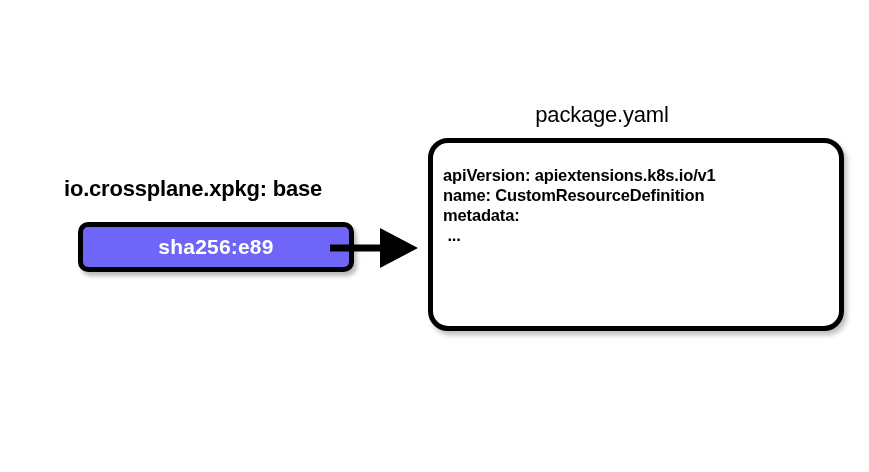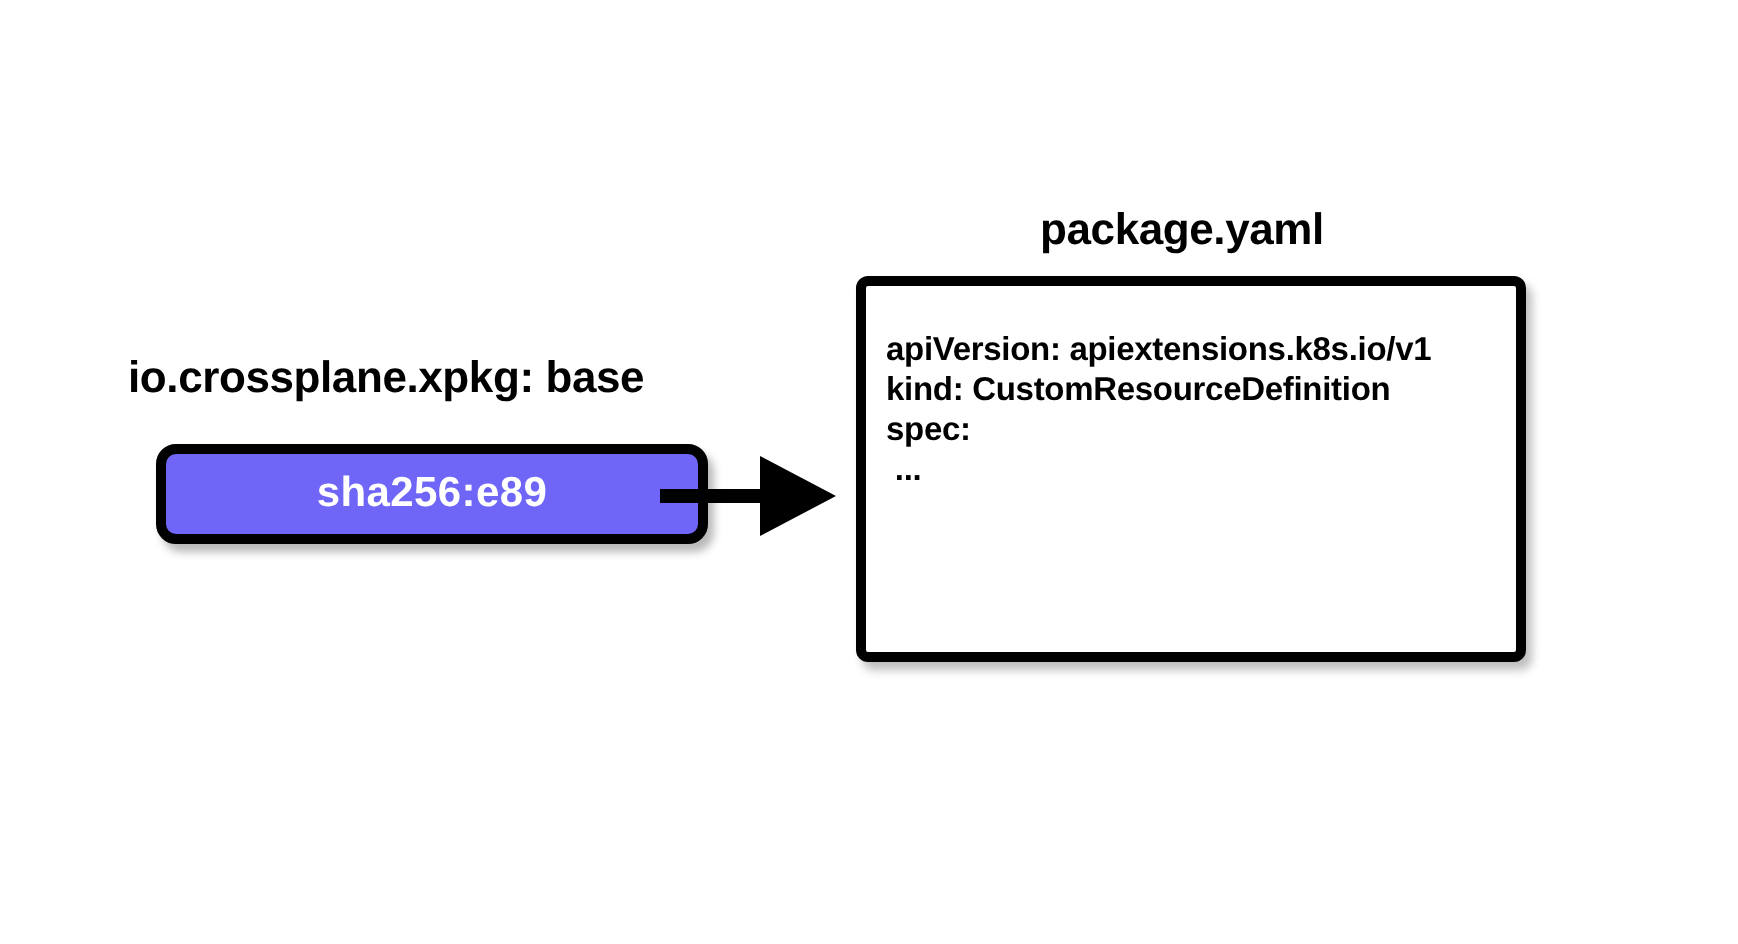--- a/index.html
+++ b/index.html
@@ -63,41 +63,41 @@
     position: absolute;
     left: 330px;
     top: 225px;
     width: 92px;
     height: 46px;
   }
 
   
   #yaml-title {
     position: absolute;
-    left: 403px;
+    left: 414px;
     top: 102px;
     width: 376px;
     text-align: center;
     font-size: 22px;
-    font-weight: 700;
+    font-weight: 400;
     letter-spacing: -0.2px;
     line-height: 26px;
   }
 
   
   #yaml-box {
     position: absolute;
     left: 428px;
     top: 138px;
-    width: 335px;
+    width: 416px;
     height: 193px;
     box-sizing: border-box;
     background: #ffffff;
     border: 5px solid #000000;
-    border-radius: 6px;
+    border-radius: 20px;
     box-shadow: 3px 4px 5px rgba(0,0,0,0.26);
   }
   #yaml-lines {
     position: absolute;
     left: 10px;
     top: 22px;
     right: 6px;
   }
   .yaml-line {
     font-size: 16.5px;
@@ -122,19 +122,19 @@
   <svg id="arrow" viewBox="0 0 92 46">
     <rect x="0" y="19.5" width="56" height="7" fill="#000000"></rect>
     <polygon points="50,3 88,23 50,43" fill="#000000"></polygon>
   </svg>
 
   <div id="yaml-title">package.yaml</div>
 
   <div id="yaml-box">
     <div id="yaml-lines">
       <div class="yaml-line">apiVersion: apiextensions.k8s.io/v1</div>
-      <div class="yaml-line">kind: CustomResourceDefinition</div>
-      <div class="yaml-line">spec:</div>
+      <div class="yaml-line">name: CustomResourceDefinition</div>
+      <div class="yaml-line">metadata:</div>
       <div class="yaml-line"> ...</div>
     </div>
   </div>
 
 </div>
 
 </body></html>

